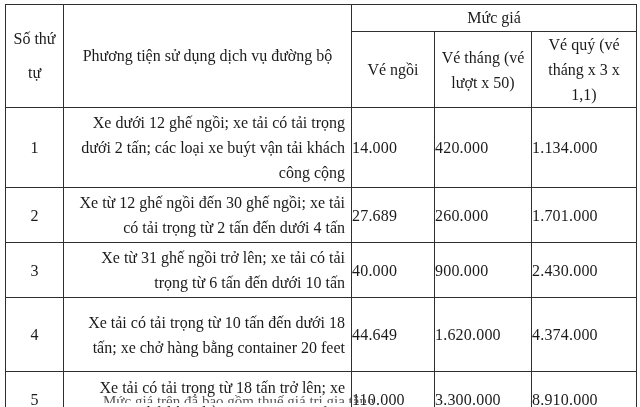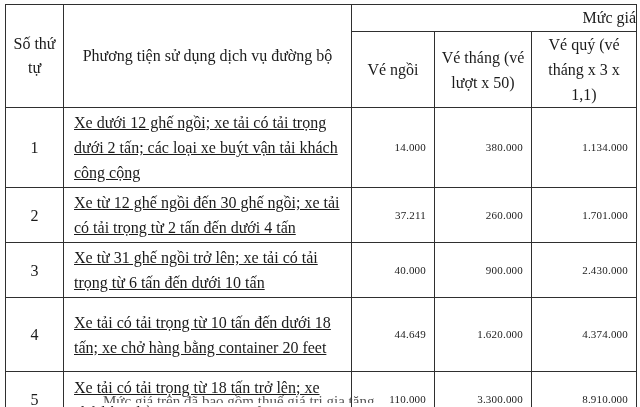--- a/index.html
+++ b/index.html
@@ -28,51 +28,50 @@
     border:1px solid #2f2f2f;
     font-weight:normal;
     font-size:16px;
     line-height:25px;
     padding:0;
     overflow:hidden;
   }
   
   th.h-stt{
     text-align:center;vertical-align:middle;
-    padding:0 6px;line-height:24px;
+    padding:0 6px;line-height:34px;
   }
   th.h-vehicle{
     text-align:center;vertical-align:middle;
     padding:0 14px;line-height:26px;
   }
   th.h-group{
     height:26px;
-    text-align:right;vertical-align:middle;
+    text-align:center;vertical-align:middle;
     line-height:22px;
     margin-top:19px;
   }
   th.h-sub{
     height:55px;
     text-align:center;vertical-align:middle;
     line-height:25px;
     padding:0 2px;
   }
   
   td.c-no{
     text-align:center;vertical-align:middle;
   }
   td.c-vehicle{
-    text-align:left;vertical-align:middle;
+    text-align:right;vertical-align:middle;
     padding:2px 6px 2px 10px;
-    text-decoration:underline;
   }
   td.c-num{
-    text-align:right;vertical-align:middle;
+    vertical-align:middle;
     padding-right:8px;
-    font-size:11px;
+    font-size:16px;
     letter-spacing:0.2px;
   }
   tr.r-h1{height:75px;}
   tr.r-h2{height:52px;}
   tr.r-h3{height:52px;}
   tr.r-h4{height:74px;}
   tr.r-h5{height:56px;}
   
   .footnote-clip{
     position:absolute;
@@ -110,27 +109,27 @@
         <th class="h-sub">Vé ngồi</th>
         <th class="h-sub">Vé tháng (vé lượt x 50)</th>
         <th class="h-sub">Vé quý (vé tháng x 3 x 1,1)</th>
       </tr>
     </thead>
     <tbody>
       <tr class="r-h1">
         <td class="c-no">1</td>
         <td class="c-vehicle">Xe dưới 12 ghế ngồi; xe tải có tải trọng dưới 2 tấn; các loại xe buýt vận tải khách công cộng</td>
         <td class="c-num">14.000</td>
-        <td class="c-num">380.000</td>
+        <td class="c-num">420.000</td>
         <td class="c-num">1.134.000</td>
       </tr>
       <tr class="r-h2">
         <td class="c-no">2</td>
         <td class="c-vehicle">Xe từ 12 ghế ngồi đến 30 ghế ngồi; xe tải có tải trọng từ 2 tấn đến dưới 4 tấn</td>
-        <td class="c-num">37.211</td>
+        <td class="c-num">27.689</td>
         <td class="c-num">260.000</td>
         <td class="c-num">1.701.000</td>
       </tr>
       <tr class="r-h3">
         <td class="c-no">3</td>
         <td class="c-vehicle">Xe từ 31 ghế ngồi trở lên; xe tải có tải trọng từ 6 tấn đến dưới 10 tấn</td>
         <td class="c-num">40.000</td>
         <td class="c-num">900.000</td>
         <td class="c-num">2.430.000</td>
       </tr>

